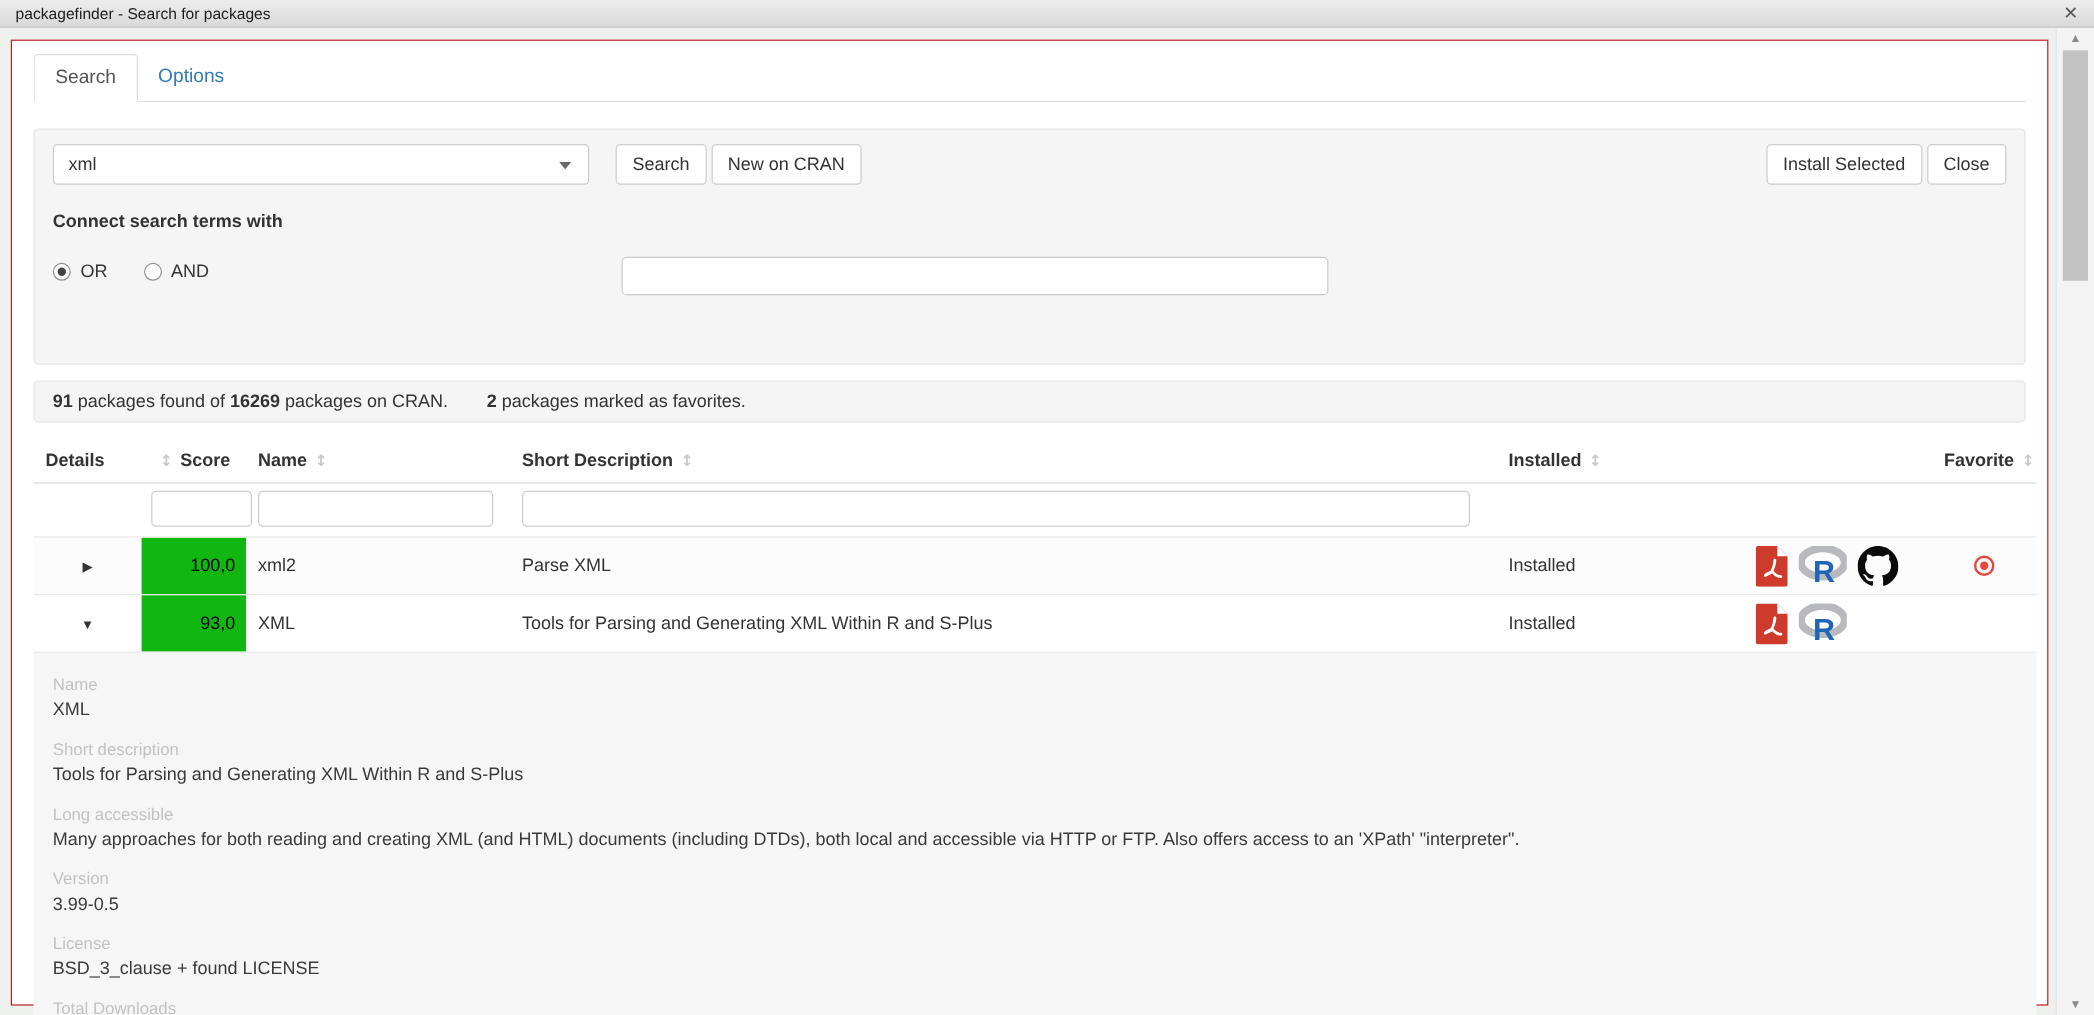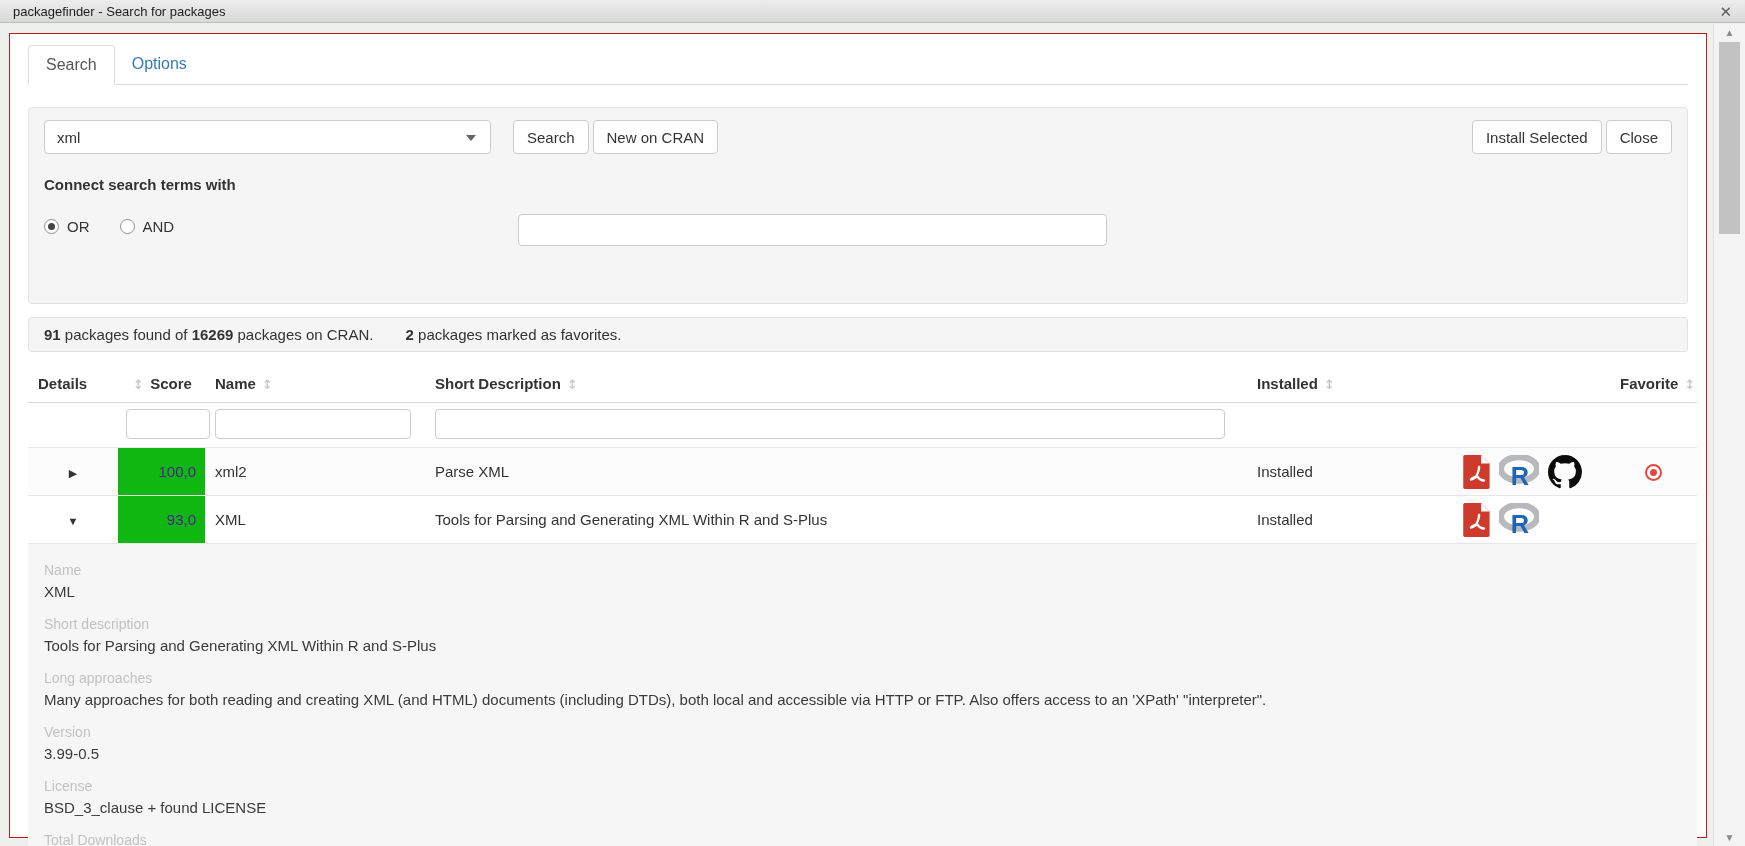--- a/index.html
+++ b/index.html
@@ -94,21 +94,21 @@
   tr.filter-row td { padding:6px 10px 8px 0; border-bottom:1px solid #e6e6e6; }
   .filter-input { height:30px; border:1px solid #ccc; border-radius:4px; width:100%; font-family:inherit; font-size:14px; padding:0 8px; }
   .fi-score { width:84px; margin-left:8px; }
   .fi-name { width:196px; margin-left:10px; }
   .fi-desc { width:790px; margin-left:10px; }
   tr.data-row td { padding:0 10px; height:47px; border-bottom:1px solid #e6e6e6; vertical-align:middle; }
   tr.data-row.odd td { background:#fcfcfc; }
   td.cell-details { text-align:center; }
   .expander { font-size:11px; color:#333; cursor:pointer; }
   td.cell-score { padding:0 !important; }
-  .score-fill { background:var(--score-green); height:47px; display:flex; align-items:center; justify-content:flex-end; padding-right:9px; color:#4c1d95; }
+  .score-fill { background:var(--score-green); height:47px; display:flex; align-items:center; justify-content:flex-end; padding-right:9px; color:#000000; }
   td.cell-name { font-weight:normal; }
   .links-cell { display:flex; align-items:center; gap:9px; padding-left:12px; }
   .fav-cell { text-align:center; }
   .fav-dot { display:inline-block; width:17px; height:17px; border:2px solid var(--favorite-red); border-radius:50%; position:relative; vertical-align:middle; }
   .fav-dot::after { content:""; position:absolute; left:3px; top:3px; width:7px; height:7px; border-radius:50%; background:var(--favorite-red); }
   
   tr.detail-row td { background:#f6f6f6; padding:2px 16px 20px 16px; }
   .dfield-label { color:#c2c2c2; font-size:14px; margin-top:16px; }
   .dfield-value { color:#3a3a3a; font-size:15px; margin-top:5px; }
   
@@ -264,21 +264,21 @@
         </td>
         <td class="fav-cell"></td>
       </tr>
 
       <tr class="detail-row">
         <td colspan="7">
           <div class="dfield-label">Name</div>
           <div class="dfield-value">XML</div>
           <div class="dfield-label">Short description</div>
           <div class="dfield-value">Tools for Parsing and Generating XML Within R and S-Plus</div>
-          <div class="dfield-label">Long approaches</div>
+          <div class="dfield-label">Long accessible</div>
           <div class="dfield-value">Many approaches for both reading and creating XML (and HTML) documents (including DTDs), both local and accessible via HTTP or FTP. Also offers access to an 'XPath' "interpreter".</div>
           <div class="dfield-label">Version</div>
           <div class="dfield-value">3.99-0.5</div>
           <div class="dfield-label">License</div>
           <div class="dfield-value">BSD_3_clause + found LICENSE</div>
           <div class="dfield-label">Total Downloads</div>
 
         </td>
       </tr>
     </tbody>

